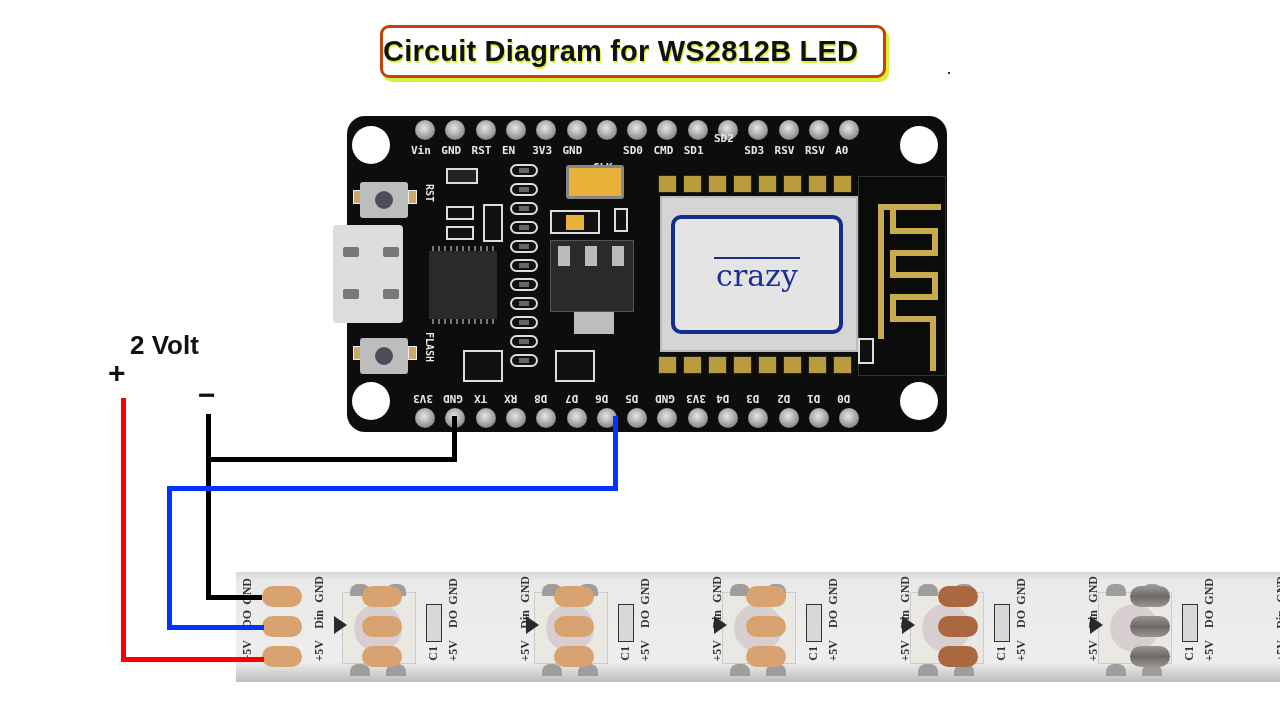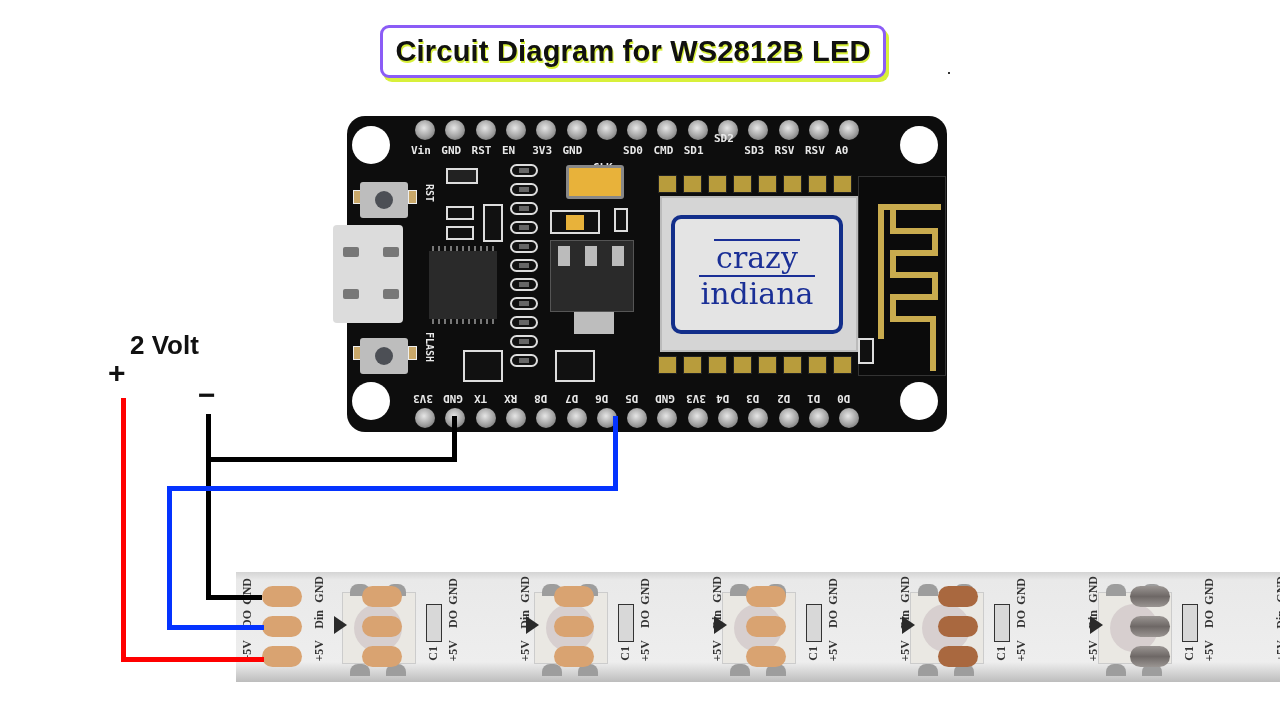--- a/index.html
+++ b/index.html
@@ -1,22 +1,22 @@
 <!DOCTYPE html>
 <html><head>
 <meta charset="utf-8">
 <style>
   html, body { margin:0; padding:0; }
   body { width:1280px; height:720px; position:relative; background:#ffffff; overflow:hidden; font-family:"Liberation Sans", sans-serif; }
 
   .title-box {
     position:absolute; left:380px; top:25px; width:506px; height:53px;
-    border:3px solid #8b5cf6; border-radius:9px; background:#fff;
+    border:3px solid #c2410c; border-radius:9px; background:#fff;
     box-shadow: 3px 4px 0 #d8f03a;
-    box-sizing:border-box; display:flex; align-items:center; justify-content:center;
+    box-sizing:border-box; display:flex; align-items:center; justify-content:flex-start;
   }
   .title-text { font-weight:bold; font-size:29px; color:#111; text-shadow: 1px 2px 0 #d8f03a; letter-spacing:0.2px; }
 
   
   .board { position:absolute; left:347px; top:116px; width:600px; height:316px; background:#0d0d0d; border-radius:18px; }
   .hole { position:absolute; width:38px; height:38px; border-radius:50%; background:#fff; }
   .pin { position:absolute; width:20px; height:20px; border-radius:50%; background:radial-gradient(circle at 45% 40%, #e6e6e6 0%, #a0a0a0 55%, #5a5a5a 100%); }
   .pin-label { position:absolute; font-family:"DejaVu Sans Mono", monospace; font-weight:bold; font-size:11px; color:#e8e8e8; white-space:nowrap; }
   .pin-label.bottom { transform: rotate(180deg); }
   .btn { position:absolute; width:48px; height:36px; background:#bdbdbd; border-radius:3px; }
@@ -223,21 +223,20 @@
 </div>
 <div class="antenna-area">
   <svg width="88" height="200" viewBox="0 0 88 200">
     <path d="M28 168 V36 H88 M40 36 V 60 H82 V82 H40 V104 H82 V126 H40 V148 H80 V200" fill="none" stroke="#c9ab4e" stroke-width="6" transform="translate(-6,-6)"></path>
   </svg>
 </div>
 <div class="led-pad" style="left:858px;top:338px;width:16px;height:26px;"></div>
 
 <div class="logo-box">
   <span class="logo-line">crazy</span>
-  <span class="logo-line">indiana</span>
 </div>
 
 <div class="volt-label">2 Volt</div>
 <div class="plus-label">+</div>
 <div class="minus-label">−</div>
 
 <div class="strip"></div>
 <div id="strip-parts">
     <div class="pad" style="left: 262px; top: 586px;"></div>
     <div class="pad" style="left: 262px; top: 616px;"></div>

